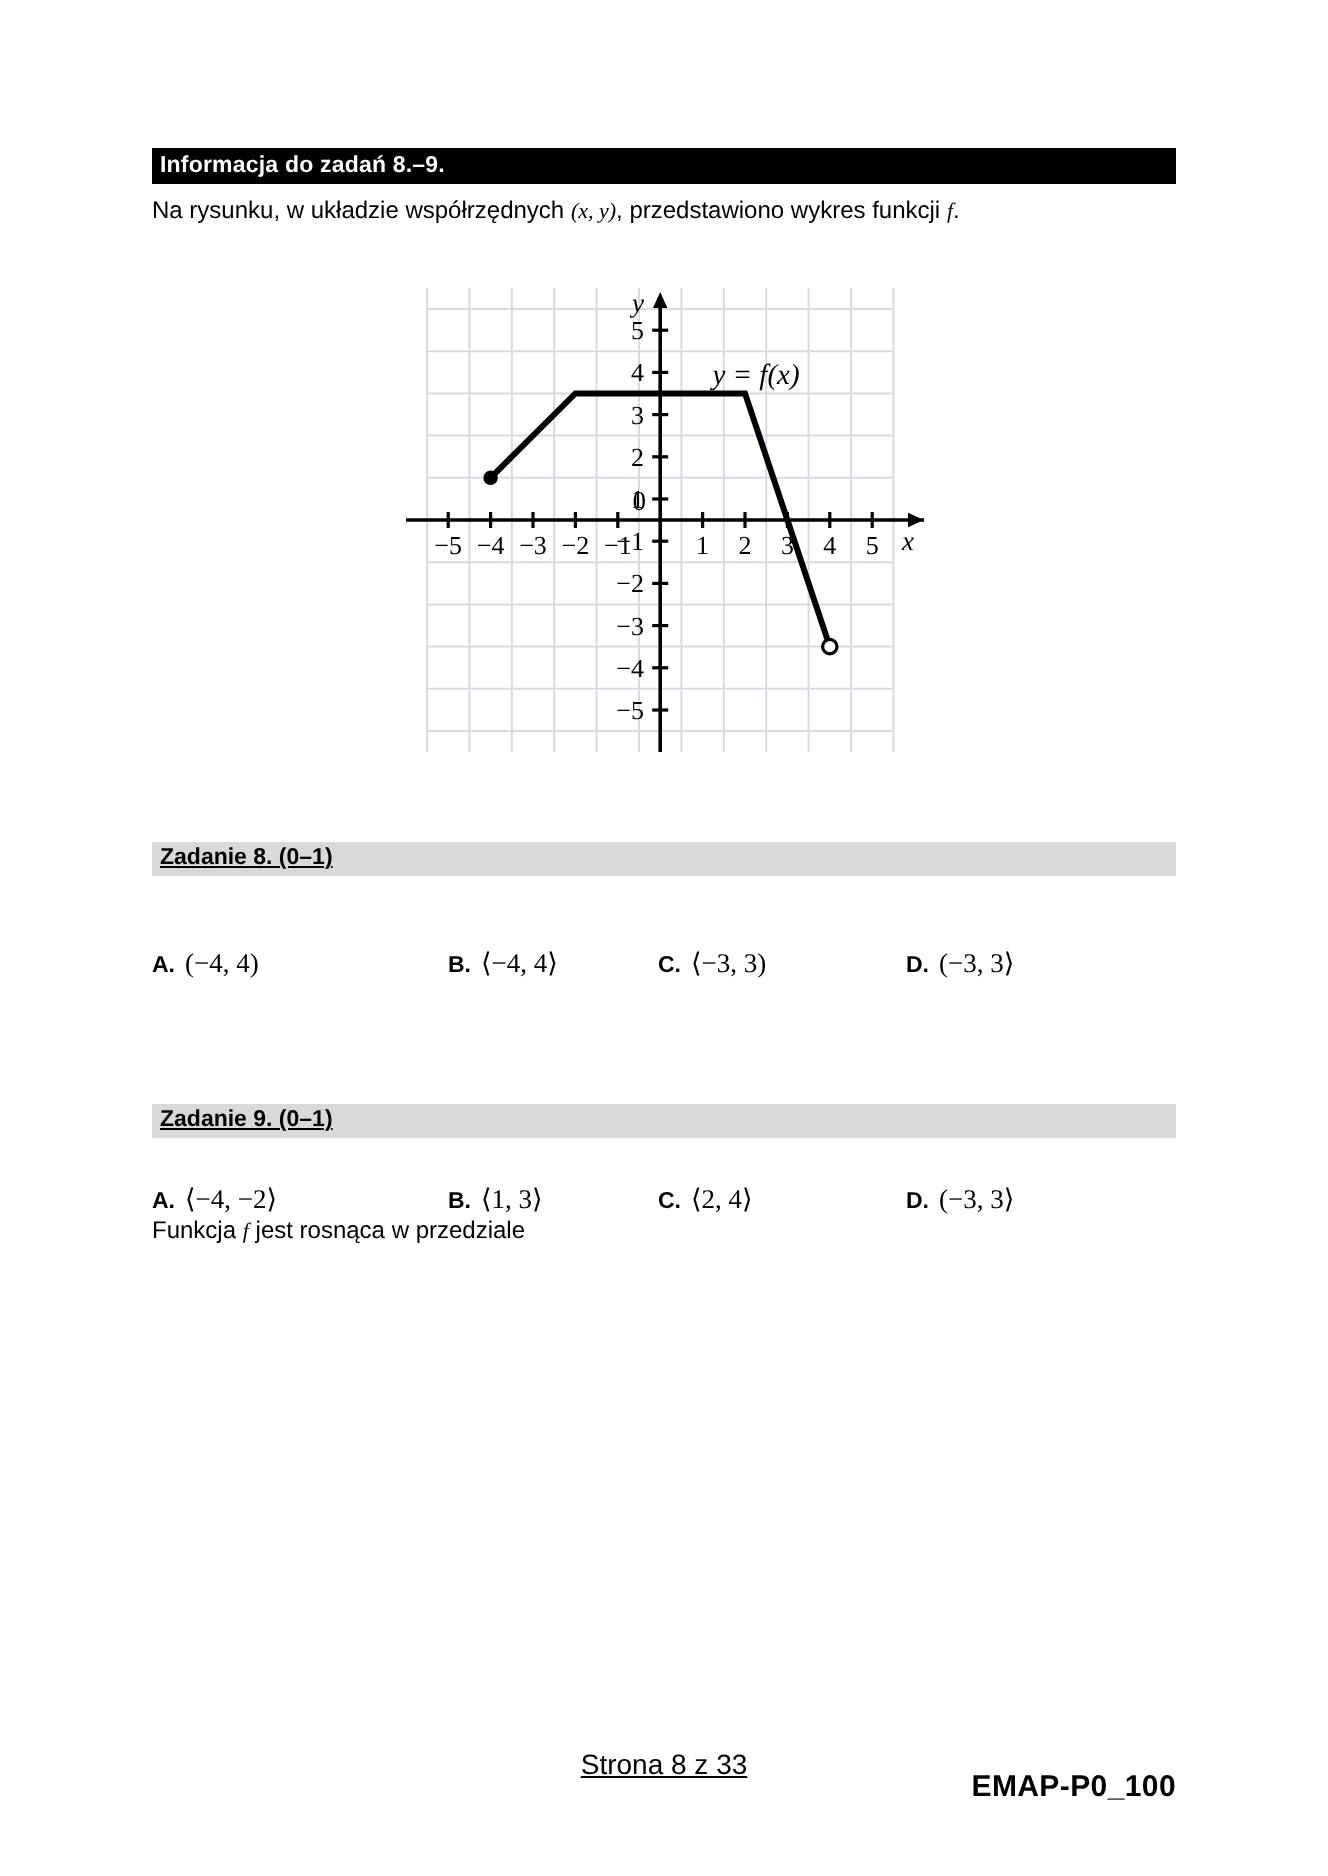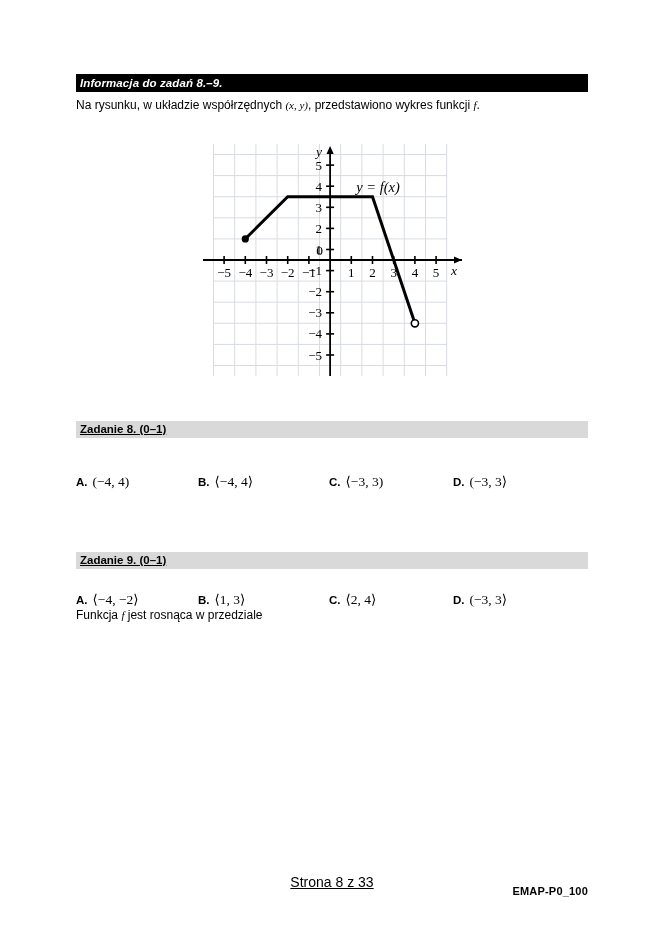--- a/index.html
+++ b/index.html
@@ -31,21 +31,20 @@
     width: 512px;
     height: 18px;
     background: #000000;
     color: #ffffff;
     font-size: 11.5px;
     font-weight: bold;
     line-height: 18px;
     padding-left: 4px;
     box-sizing: border-box;
     letter-spacing: 0.1px;
-    font-style: italic;
   }
 
   .intro-line {
     position: absolute;
     left: 76px;
     top: 97px;
     width: 520px;
     font-size: 12px;
     line-height: 16px;
     white-space: nowrap;
@@ -100,41 +99,41 @@
     font-weight: bold;
     font-size: 11.5px;
   }
   .answer .val {
     font-family: "Liberation Serif", serif;
     font-size: 13.5px;
     margin-left: 5px;
   }
 
   .a-pos-0 { left: 0px; }
-  .a-pos-1 { left: 110px; padding-left: 12px; }
+  .a-pos-1 { left: 136px; padding-left: 12px; }
   .a-pos-2 { left: 253px; }
   .a-pos-3 { left: 377px; text-align: right; }
 
   
   .footer-page {
     position: absolute;
     left: 0;
     top: 874px;
     width: 664px;
     text-align: center;
     font-size: 14px;
     text-decoration: underline;
   }
   .footer-code {
     position: absolute;
     left: 0;
     top: 885px;
     width: 588px;
     text-align: right;
-    font-size: 11px;
+    font-size: 15px;
     font-weight: bold;
     letter-spacing: 0.2px;
   }
 </style>
 </head>
 <body>
 
 <div class="page">
 
   <div class="info-banner">Informacja do zadań 8.–9.</div>

